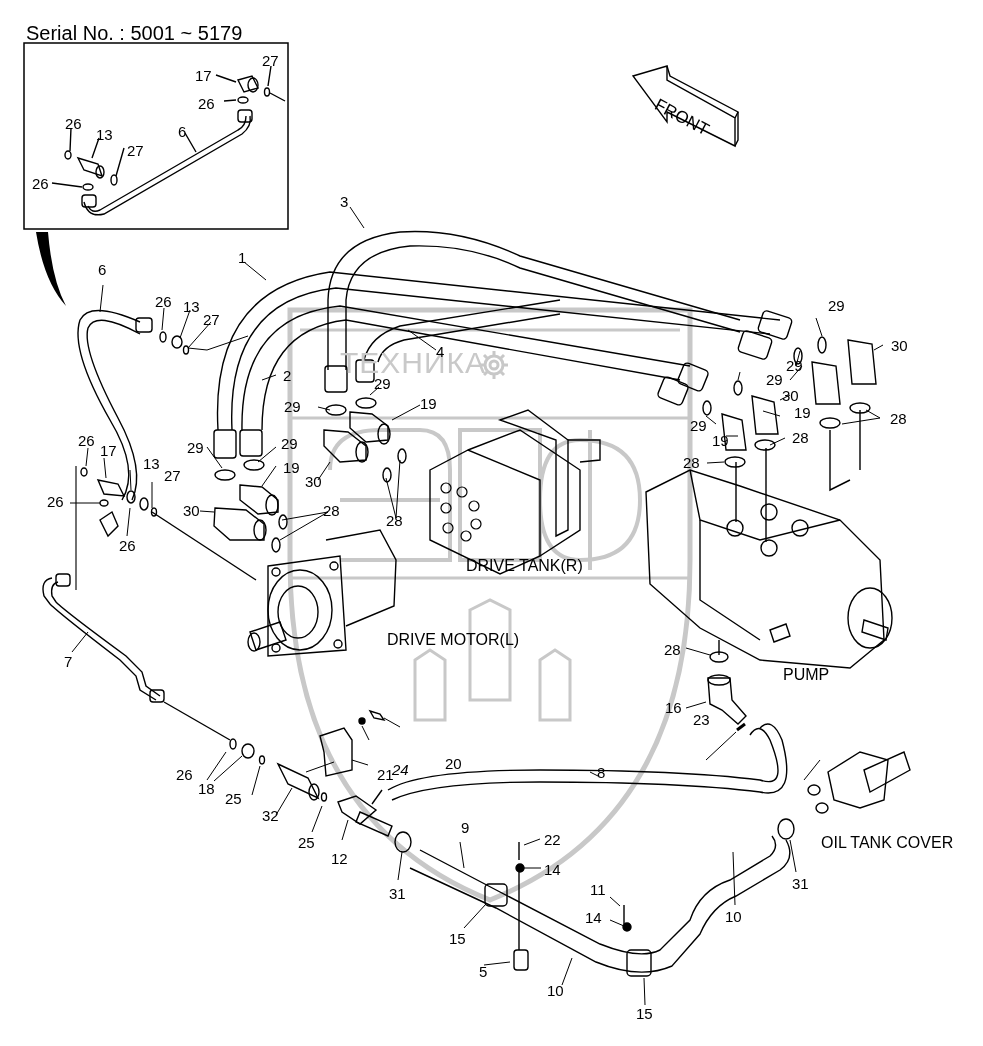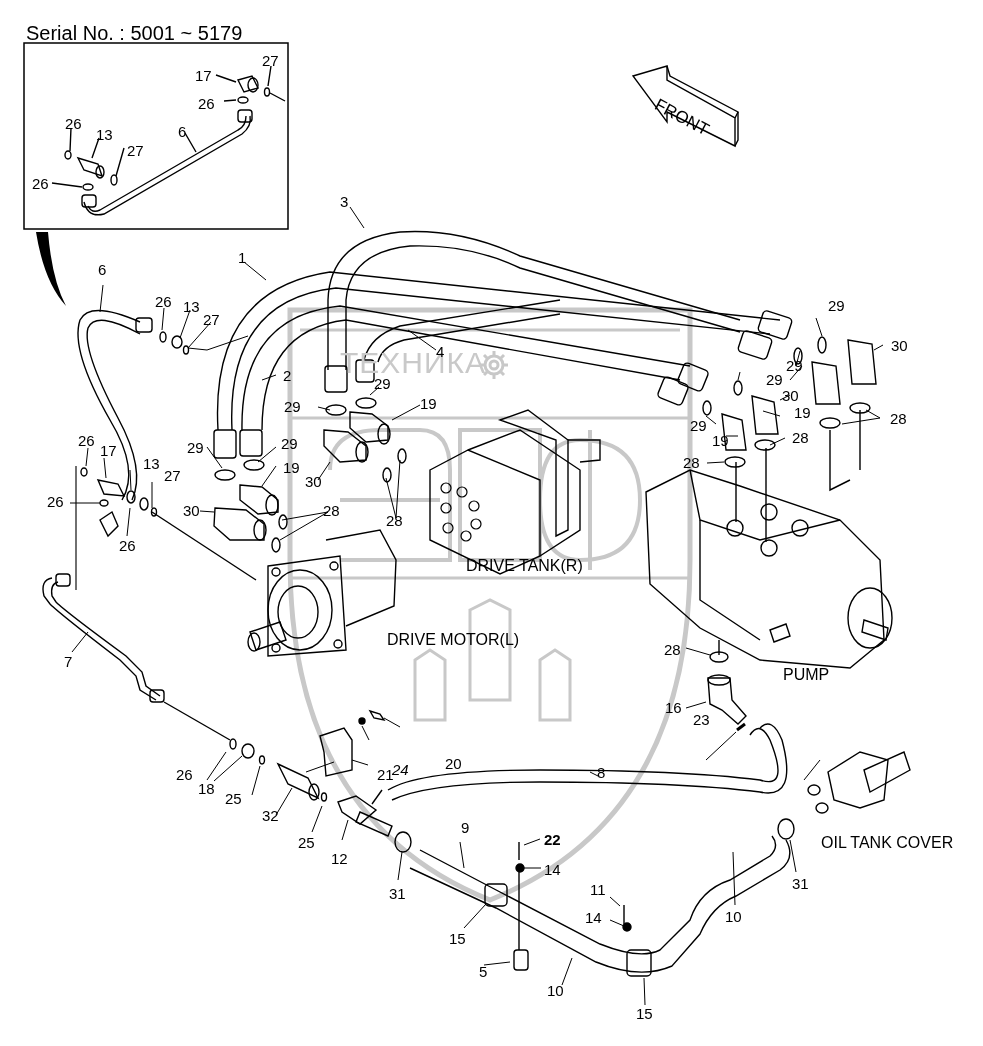--- a/index.html
+++ b/index.html
@@ -375,21 +375,21 @@
   <div class="lbl" style="left:392px;top:762px;font-style:italic;">24</div>
   <div class="lbl" style="left:597px;top:765px;">8</div>
   <div class="lbl" style="left:176px;top:767px;">26</div>
   <div class="lbl" style="left:198px;top:781px;">18</div>
   <div class="lbl" style="left:225px;top:791px;">25</div>
   <div class="lbl" style="left:262px;top:808px;">32</div>
   <div class="lbl" style="left:298px;top:835px;">25</div>
   <div class="lbl" style="left:331px;top:851px;">12</div>
   <div class="lbl" style="left:389px;top:886px;">31</div>
   <div class="lbl" style="left:461px;top:820px;">9</div>
-  <div class="lbl" style="left:544px;top:832px;font-weight:bold;">22</div>
+  <div class="lbl" style="left:544px;top:832px;">22</div>
   <div class="lbl" style="left:544px;top:862px;">14</div>
   <div class="lbl" style="left:449px;top:931px;">15</div>
   <div class="lbl" style="left:590px;top:882px;">11</div>
   <div class="lbl" style="left:585px;top:910px;">14</div>
   <div class="lbl" style="left:479px;top:964px;">5</div>
   <div class="lbl" style="left:547px;top:983px;">10</div>
   <div class="lbl" style="left:636px;top:1006px;">15</div>
   <div class="lbl" style="left:725px;top:909px;">10</div>
   <div class="lbl" style="left:792px;top:876px;">31</div>
 </div>

